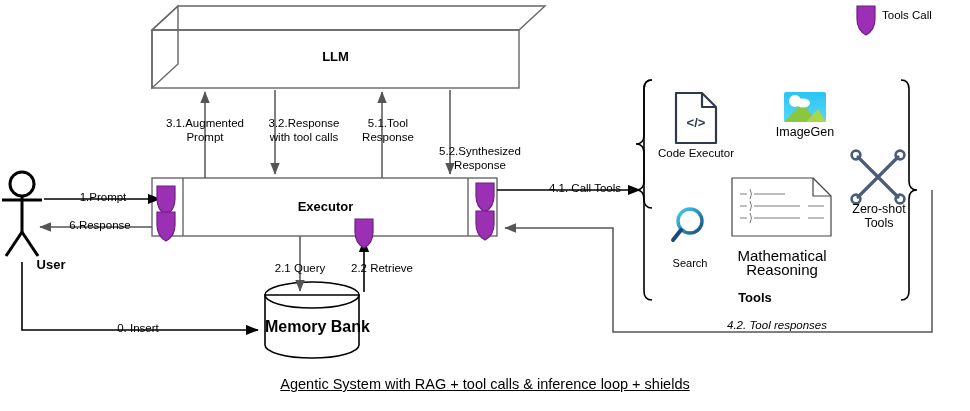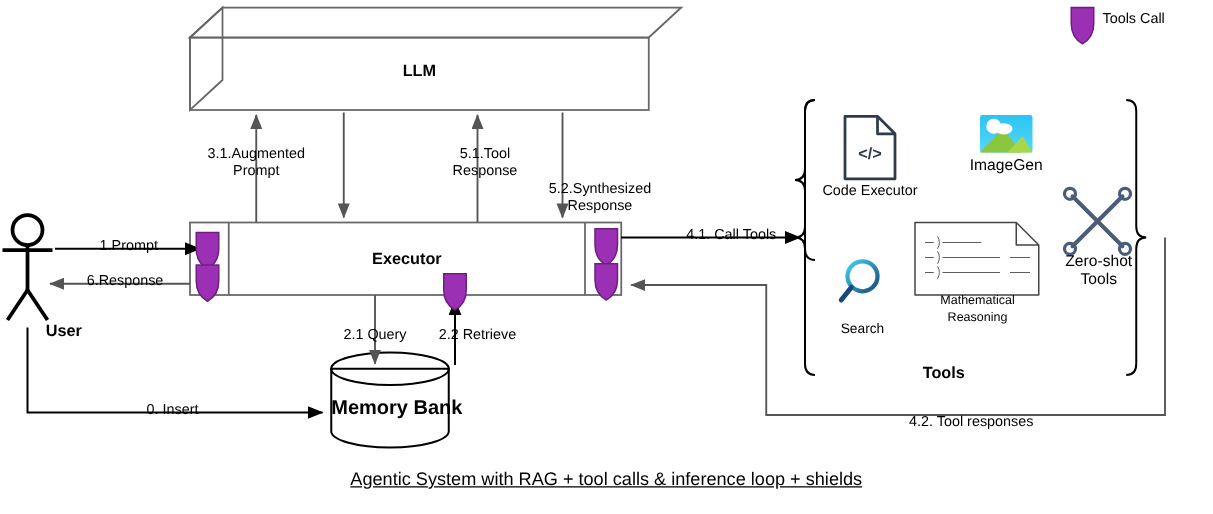--- a/index.html
+++ b/index.html
@@ -183,20 +183,24 @@
 
   <div class="lbl bold" style="left:0px;top:258px;width:46px;font-size:13px;padding-left:28px;">User</div>
 
   <div class="lbl bold" style="left:700px;top:291px;width:110px;font-size:13px;">Tools</div>
 
   <div class="lbl wrap" style="left:140px;top:117px;width:130px;">
     <div>3.1.Augmented</div>
     <div>Prompt</div>
   </div>
 
+  <div class="lbl wrap" style="left:234px;top:117px;width:140px;">
+    <div>3.2.Response</div>
+    <div>with tool calls</div>
+  </div>
 
   <div class="lbl wrap" style="left:340px;top:117px;width:96px;">
     <div>5.1.Tool</div>
     <div>Response</div>
   </div>
 
   <div class="lbl wrap" style="left:420px;top:117px;width:120px;margin-top:28px;">
     <div>5.2.Synthesized</div>
     <div>Response</div>
   </div>
@@ -206,29 +210,29 @@
   <div class="lbl" style="left:52px;top:219px;width:96px;">6.Response</div>
 
   <div class="lbl" style="left:260px;top:262px;width:80px;">2.1 Query</div>
 
   <div class="lbl" style="left:336px;top:262px;width:92px;">2.2 Retrieve</div>
 
   <div class="lbl" style="left:78px;top:322px;width:120px;">0. Insert</div>
 
   <div class="lbl" style="left:530px;top:182px;width:110px;">4.1. Call Tools</div>
 
-  <div class="lbl" style="left:712px;top:332px;width:130px;">4.2. Tool responses</div>
+  <div class="lbl" style="left:712px;top:319px;width:130px;font-style:italic;">4.2. Tool responses</div>
 
   <div class="lbl" style="left:650px;top:147px;width:92px;">Code Executor</div>
 
   <div class="lbl" style="left:765px;top:126px;width:80px;font-size:12.5px;">ImageGen</div>
 
   <div class="lbl" style="left:660px;top:257px;width:60px;font-size:11px;">Search</div>
 
-  <div class="lbl wrap" style="left:737px;top:234px;width:90px;font-size:10px;">Mathematical Reasoning</div>
+  <div class="lbl wrap" style="left:737px;top:249px;width:90px;font-size:15px;">Mathematical Reasoning</div>
 
   <div class="lbl wrap" style="left:841px;top:203px;width:76px;font-size:12.5px;">Zero-shot Tools</div>
 
   <div class="lbl" style="left:882px;top:9px;width:80px;text-align:left;">Tools Call</div>
 
   <div class="caption" style="top:376px;">Agentic System with RAG + tool calls &amp; inference loop + shields</div>
 
 </div>
 
 </body></html>

